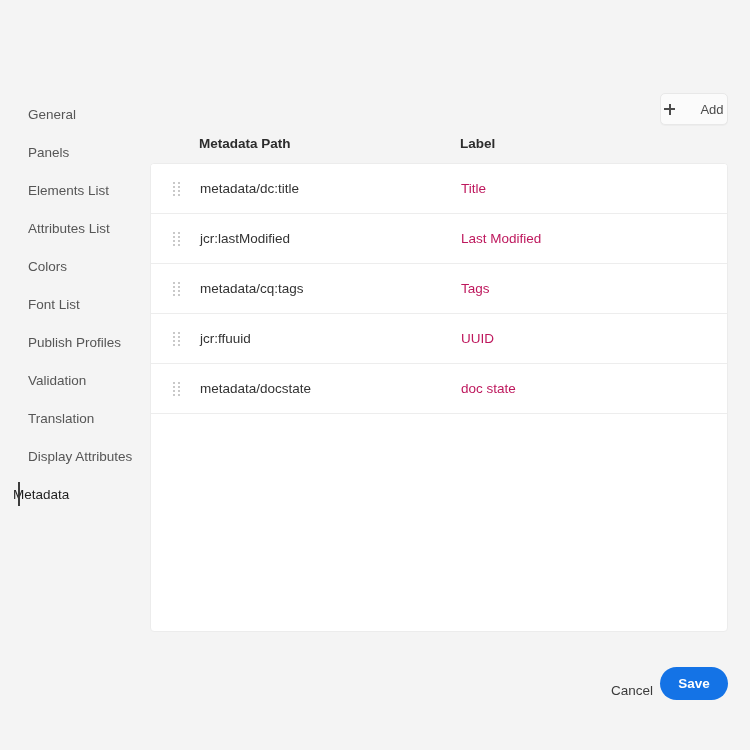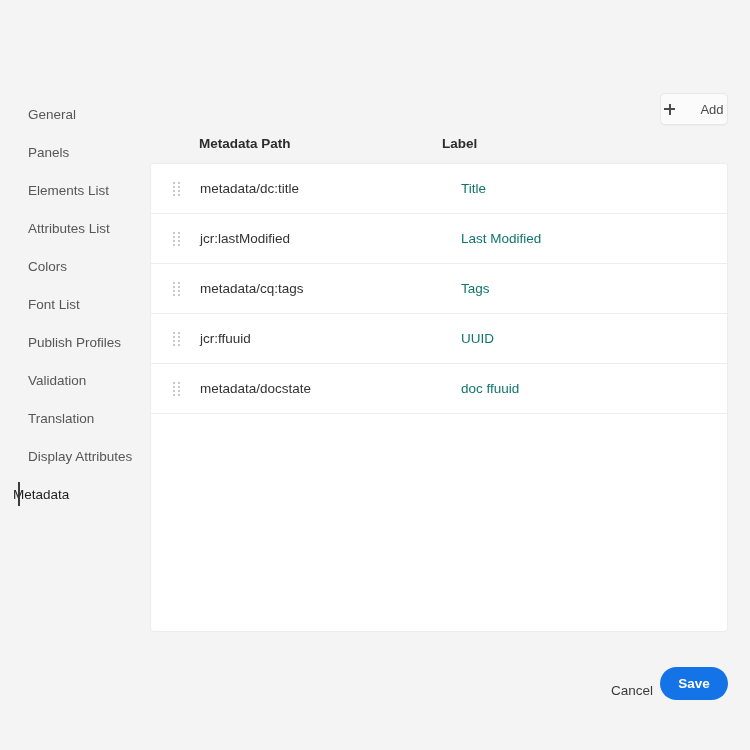--- a/index.html
+++ b/index.html
@@ -138,21 +138,21 @@
     text-align: right;
   }
   .th {
     position: absolute;
     top: 0;
     font-size: 13.5px;
     font-weight: bold;
     color: #2c2c2c;
   }
   .th-path  { left: 49px; }
-  .th-label { left: 292px; }
+  .th-label { left: 310px; }
 
   .table-panel {
     position: absolute;
     left: 0;
     top: 73px;
     width: 578px;
     height: 469px;
     background: #ffffff;
     border: 1px solid #ececec;
     border-radius: 4px;
@@ -191,21 +191,21 @@
   .cell-path {
     position: absolute;
     left: 49px;
     font-size: 13.5px;
     color: #333333;
   }
   .cell-label {
     position: absolute;
     left: 310px;
     font-size: 13.5px;
-    color: #0f766e;
+    color: #be185d;
   }
 
   
   .footer {
     position: absolute;
     left: 0;
     bottom: 0;
     width: 750px;
     height: 118px;
   }
@@ -355,21 +355,21 @@
               <i></i>
               <i></i>
               <i></i>
               <i></i>
               <i></i>
               <i></i>
               <i></i>
               <i></i>
             </span>
             <span class="cell-path">metadata/docstate</span>
-            <span class="cell-label">doc ffuuid</span>
+            <span class="cell-label">doc state</span>
           </div>
         </div>
     </div>
 
   </div>
 
   <div class="footer">
     <button class="cancel-button">Cancel</button>
     <button class="save-button">Save</button>
   </div>

